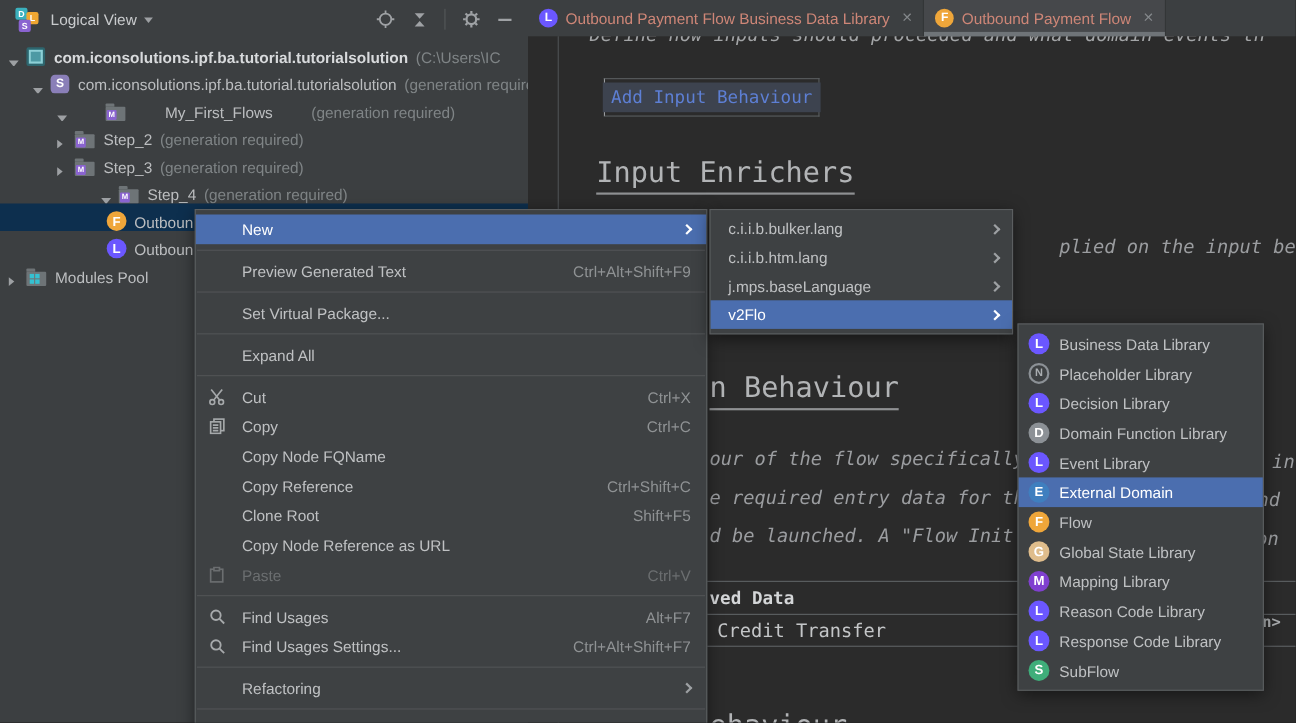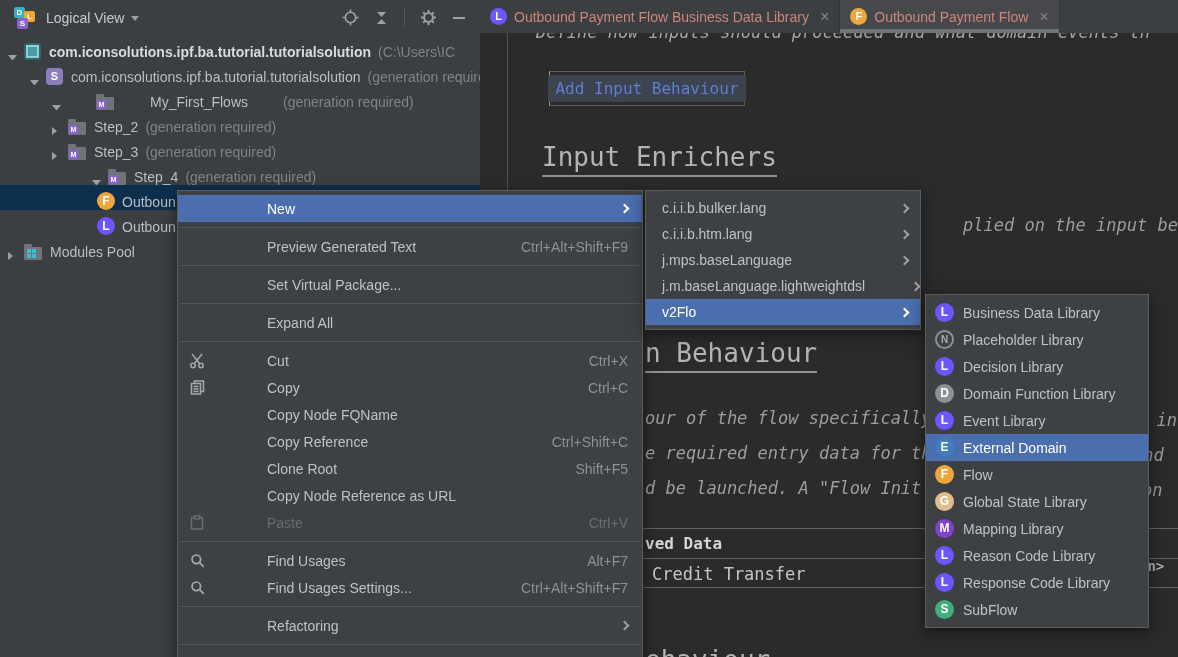--- a/index.html
+++ b/index.html
@@ -82,21 +82,21 @@
   .mps-table .hline { position:absolute; left:0; right:0; top:29px; height:1px; background:#5e6264; }
   .mps-table .vline { position:absolute; left:308px; top:0; bottom:0; width:1px; background:#5e6264; }
   .tcell { position:absolute; white-space:nowrap; font-family:"DejaVu Sans Mono",monospace; }
   .thead { font-weight:bold; font-size:16px; color:#d4d6d8; top:5px; }
   .tdata { font-size:17px; color:#c4c6c8; top:35px; }
   .tfrag { position:absolute; left:659px; top:558px; font:bold 14px "DejaVu Sans Mono",monospace; color:#a9acae; }
 
   
   .menu { position:absolute; background:#3e4143; border:1px solid #5b5e60; padding:4px 0;
           box-shadow:0 4px 14px rgba(0,0,0,.5); z-index:10; }
-  .mi { display:flex; align-items:center; font-size:14px; color:#bfc1c3; padding:0 14px 0 8px;gap:47px; }
+  .mi { display:flex; align-items:center; font-size:14px; color:#bfc1c3; padding:0 14px 0 8px; }
   .menu-main .mi { height:27px; }
   .mi .ic { width:22px; flex:0 0 auto; display:flex; justify-content:center; margin-right:12px; }
   .mi .lbl { white-space:nowrap; }
   .mi .sc { margin-left:auto; color:#8f9294; padding-left:24px; white-space:nowrap; }
   .arrow { width:7px; height:7px; border-right:2px solid #9da0a3; border-top:2px solid #9da0a3;
            transform:rotate(45deg); margin-left:auto; flex:0 0 auto; }
   .mi.sel { background:#4b6eaf; color:#fff; }
   .mi.sel .arrow { border-color:#fff; }
   .mi.dis, .mi.dis .sc { color:#6b6e70; }
   .msep { height:1px; background:#525456; margin:5px 1px; }
@@ -391,24 +391,20 @@
       <span class="arrow"></span>
     </div>
     <div class="mi">
       <span class="lbl">c.i.i.b.htm.lang</span>
       <span class="arrow"></span>
     </div>
     <div class="mi">
       <span class="lbl">j.mps.baseLanguage</span>
       <span class="arrow"></span>
     </div>
-    <div class="mi">
-      <span class="lbl">j.m.baseLanguage.lightweightdsl</span>
-      <span class="arrow"></span>
-    </div>
     <div class="mi sel">
       <span class="lbl">v2Flo</span>
       <span class="arrow"></span>
     </div>
   </div>
 
   <div class="menu menu-types" style="left:925px; top:294px; width:224px;">
     <div class="mi">
       <span class="badge b-purple">L</span>
       <span class="lbl">Business Data Library</span>

